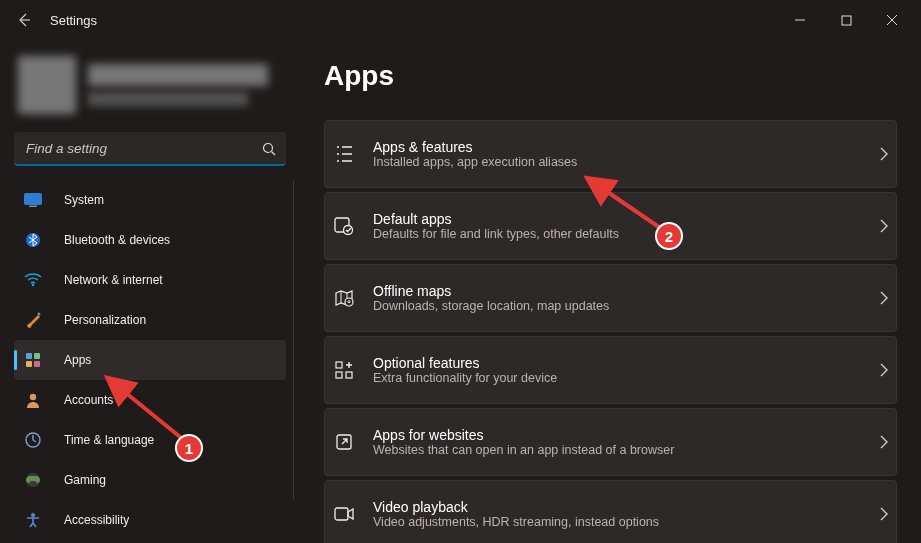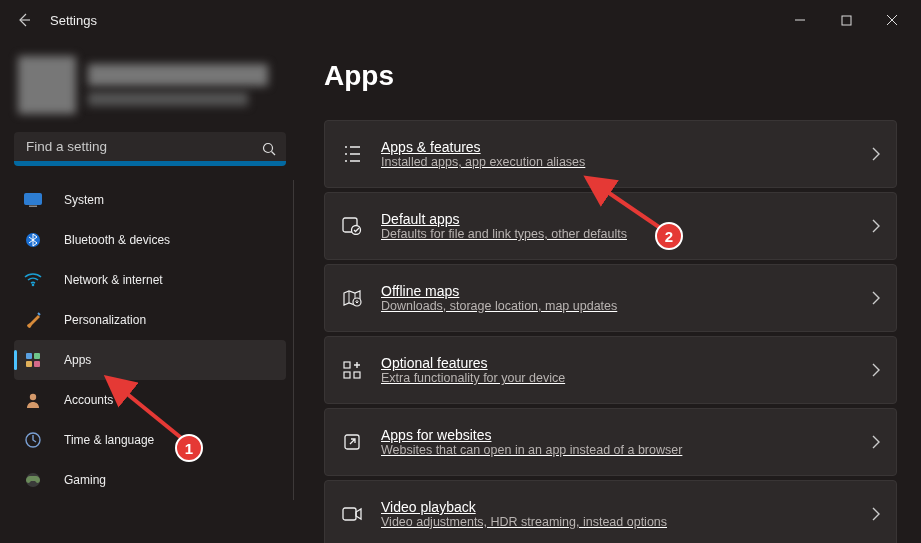--- a/index.html
+++ b/index.html
@@ -72,26 +72,27 @@
   .name-blur .line2 { height: 14px; background: #555; filter: blur(4px); width: 160px; }
 
   .search {
     position: relative;
     margin: 4px 0 14px 0;
   }
   .search input {
     width: 100%; height: 34px;
     background: #2c2828;
     border: none;
-    border-bottom: 5px solid #0369a1;
+    border-bottom: 2px solid #0369a1;
     border-radius: 4px;
     padding: 0 34px 0 12px;
     color: #ddd;
     font-size: 13.5px;
     outline: none;
+    font-style: italic;
   }
   .search input::placeholder { color: #c9c9c9; }
   .search .icon {
     position: absolute; right: 10px; top: 50%; transform: translateY(-50%);
     color: #ddd;
   }
   .nav {
     display: flex; flex-direction: column;
     position: relative;
   }
@@ -142,23 +143,22 @@
     margin-bottom: 28px;
   }
   .cards { display: flex; flex-direction: column; gap: 4px; }
   .card {
     background: #2d2929;
     border: 1px solid #393535;
     border-radius: 4px;
     height: 68px;
     display: flex;
     align-items: center;
-    padding: 0 16px;
+    padding: 0 8px;
     gap: 18px;
-    text-decoration: underline;
   }
   .card .c-icon {
     width: 22px; height: 22px;
     display: flex; align-items: center; justify-content: center;
     color: #eee;
   }
   .card .c-text { flex: 1; }
   .card .c-title { font-size: 14px; color: #fff; }
   .card .c-sub { font-size: 12.5px; color: #b9b4b2; margin-top: 0; }
   .card .chev { color: #ccc; }
@@ -300,20 +300,29 @@
       </div>
       <div class="nav-item">
         <span class="nav-icon">
             <svg width="18" height="14" viewBox="0 0 18 14">
               <circle cx="9" cy="7" r="7" fill="#3a3a3a"></circle>
               <path d="M5 10c-2 0-3-1-3-3s2-4 4-4h6c2 0 4 2 4 4s-1 3-3 3l-2-2H7z" fill="#6a8a5a"></path>
             </svg>
           </span>
         <span>Gaming</span>
       </div>
+      <div class="nav-item">
+        <span class="nav-icon">
+            <svg width="16" height="16" viewBox="0 0 16 16">
+              <circle cx="8" cy="3" r="2" fill="#5a8ad4"></circle>
+              <path d="M2 6h12M8 6v5m-3 4 3-4 3 4" stroke="#5a8ad4" stroke-width="1.6" fill="none"></path>
+            </svg>
+          </span>
+        <span>Accessibility</span>
+      </div>
     </div>
   </div>
 
   <div class="content">
     <div class="page-title">Apps</div>
     <div class="cards">
 
       <div class="card">
         <span class="c-icon">
             <svg width="20" height="18" viewBox="0 0 20 18">

